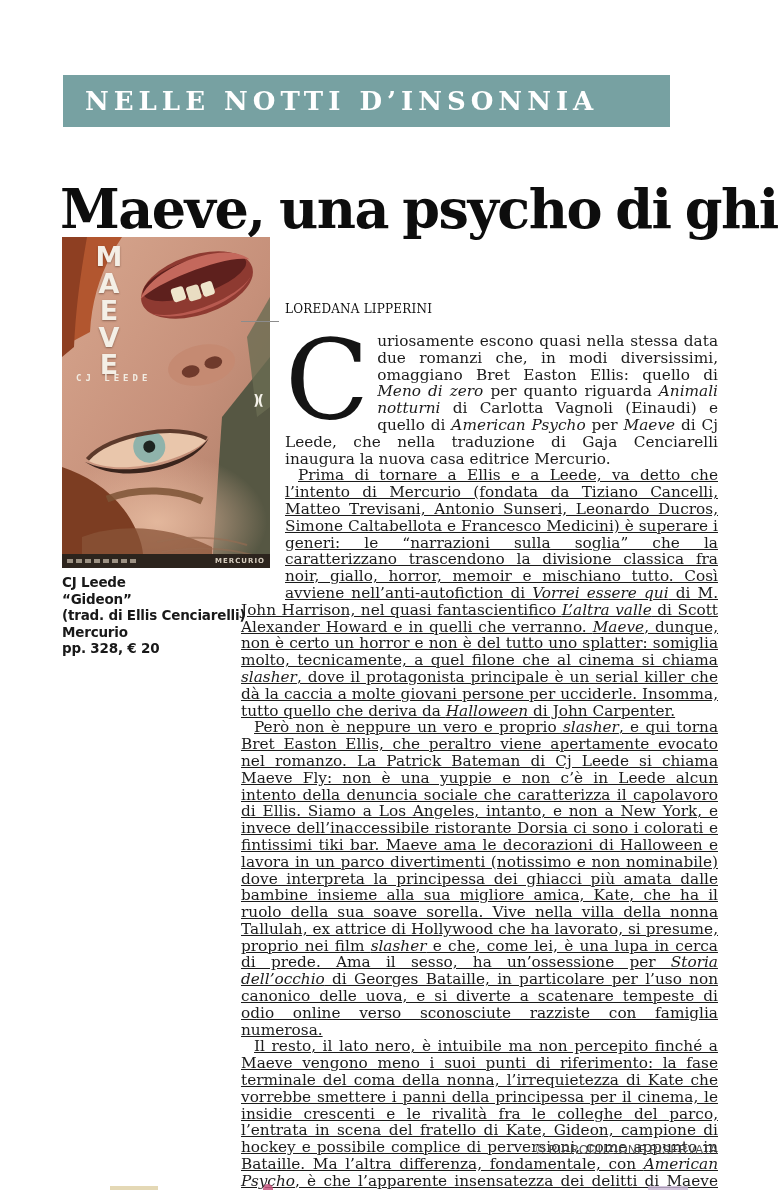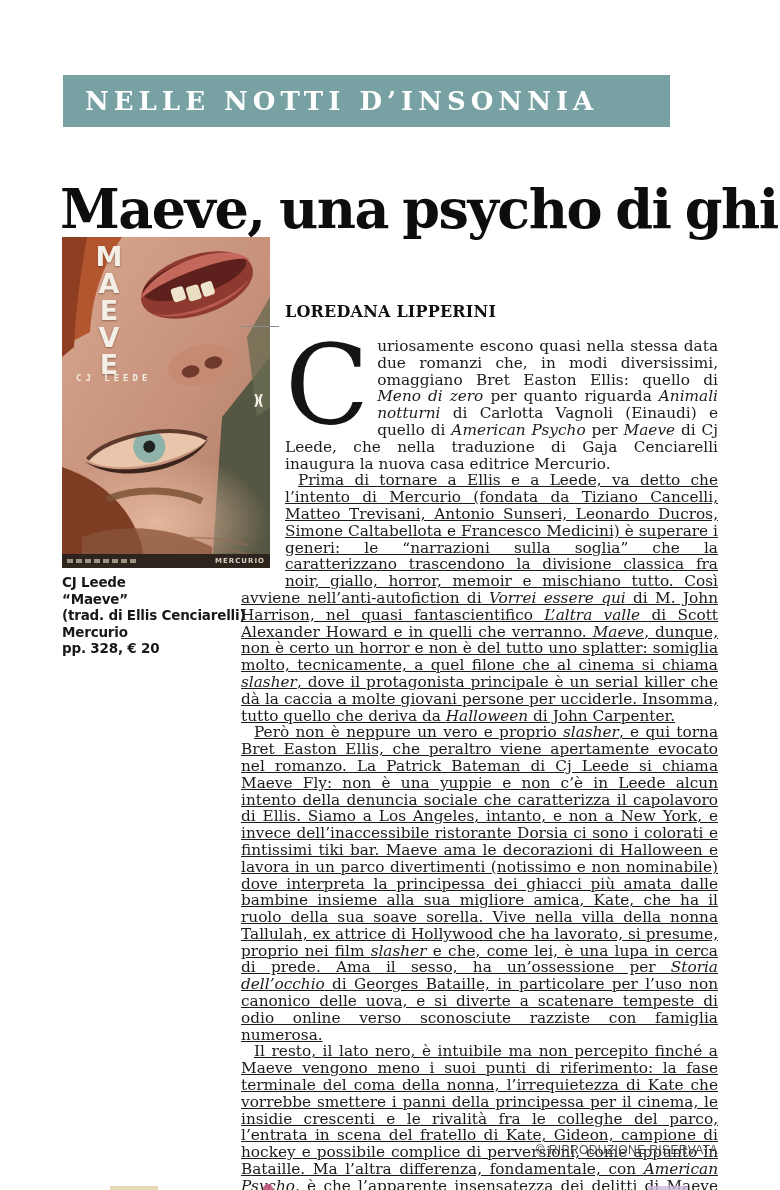--- a/index.html
+++ b/index.html
@@ -32,21 +32,21 @@
   .cover-footer .pub{position:absolute;right:5px;top:3px;font-family:"DejaVu Sans",sans-serif;
         font-size:7px;font-weight:bold;letter-spacing:1px;color:#d8cfc0;}
 
   .details{position:absolute;left:62px;top:574px;width:215px;
            font-family:"DejaVu Sans",sans-serif;font-weight:bold;font-size:13.5px;
            line-height:16.5px;letter-spacing:-0.2px;color:#191919;}
 
   
   .article{position:absolute;left:241px;top:302px;width:477px;}
   .col-spacer{float:left;width:44px;height:285px;}
-  .byline{font-size:16px;font-weight:bold;letter-spacing:0.2px;color:#101010;}
+  .byline{font-size:12px;font-weight:normal;letter-spacing:0.2px;color:#101010;}
   .byline-rule{width:38px;height:1px;background:#8c8c8c;margin:5px 0 11px 0;}
   .article-body p{margin:0;font-size:15.3px;line-height:16.8px;text-align:justify;
                   color:#1b1b1b;}
   .article-body p + p{text-indent:13px;text-decoration:underline;}
   .article-body em{font-style:italic;}
   .dropcap{float:left;font-size:110px;line-height:86px;padding:4px 8px 0 0;color:#141414;}
 
   .copyright{position:absolute;right:62px;top:1143px;font-family:Liberation Sans, sans-serif;
              font-size:12px;letter-spacing:0.4px;color:#4a4a4a;}
 
@@ -130,21 +130,21 @@
     <div class="cover-author">CJ LEEDE</div>
     <div class="cover-logo">)(</div>
     <div class="cover-footer">
       <span class="blur-text"></span>
       <span class="pub">MERCURIO</span>
     </div>
   </div>
 
   <div class="details">
       <div>CJ Leede</div>
-      <div>“Maeve”</div>
+      <div>“Gideon”</div>
       <div>(trad. di Ellis Cenciarelli)</div>
       <div>Mercurio</div>
       <div>pp. 328, € 20</div>
     </div>
 
   <div class="article">
     <div class="col-spacer"></div>
     <div class="byline">LOREDANA LIPPERINI</div>
     <div class="byline-rule"></div>
     <div class="article-body">

